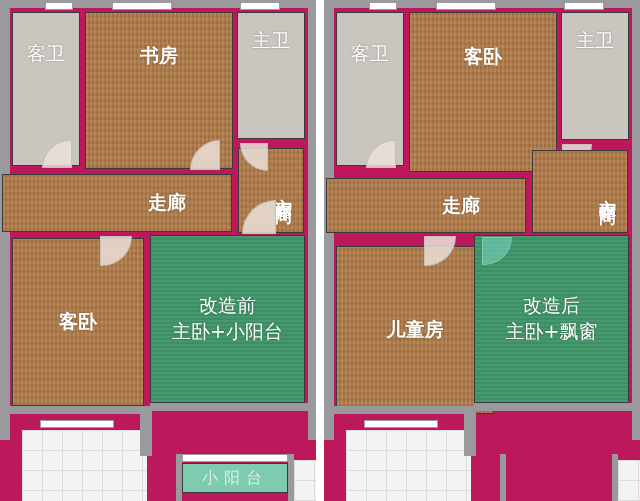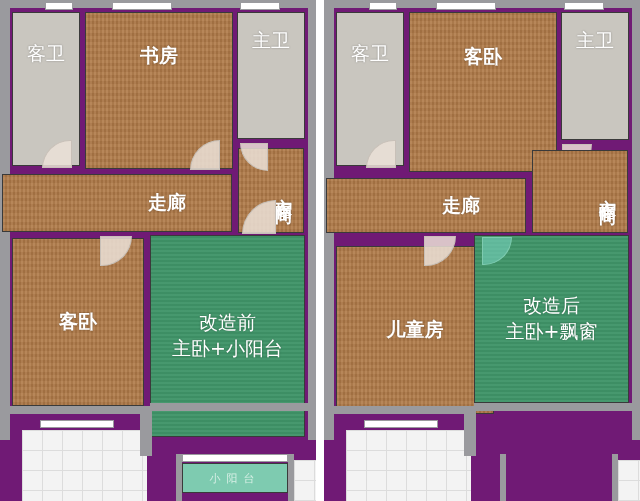--- a/index.html
+++ b/index.html
@@ -1,33 +1,33 @@
 <!DOCTYPE html>
 <html><head>
 <meta charset="utf-8">
 <style>
   html,body{margin:0;padding:0;}
   body{width:640px;height:501px;background:#ffffff;position:relative;overflow:hidden;font-family:"DejaVu Sans","Liberation Sans",sans-serif;}
-  .plan{position:absolute;top:0;width:316px;height:501px;background:#701a75;overflow:hidden;padding-left:10px;}
+  .plan{position:absolute;top:0;width:316px;height:501px;background:#be185d;overflow:hidden;padding-left:10px;}
   .plan.left{left:0;}
   .plan.right{left:324px;}
   .divider{position:absolute;left:316px;top:0;width:8px;height:501px;background:#ffffff;}
   .wall{position:absolute;background:#9a9a9e;}
   .room{position:absolute;border:1.5px solid #3a3a3a;box-sizing:border-box;display:flex;align-items:center;justify-content:center;}
   .wood{background-color:#b07a48;background-image:repeating-linear-gradient(90deg,rgba(255,255,255,0.06) 0 2px,rgba(0,0,0,0.05) 2px 4px),repeating-linear-gradient(0deg,rgba(0,0,0,0.04) 0 3px,rgba(255,255,255,0.04) 3px 6px);font-weight:bold;}
   .tile{background:#c9c6bf;}
   .green{background-color:#3f9468;background-image:repeating-linear-gradient(0deg,rgba(255,255,255,0.04) 0 2px,rgba(0,0,0,0.04) 2px 4px);}
   .lightgreen{background:#8fc67a;}
   .teal{background:#7ecbb0;}
   .outdoor{position:absolute;background-color:#f3f3f3;background-image:linear-gradient(#dcdcdc 1px,transparent 1px),linear-gradient(90deg,#dcdcdc 1px,transparent 1px);background-size:20px 20px;}
   .label{color:#ffffff;font-size:19px;text-align:center;line-height:1.35;text-shadow:0 0 2px rgba(0,0,0,0.35);white-space:pre-line;}
   .vlabel{writing-mode:vertical-rl;letter-spacing:4px;font-size:17px;}
   .window{position:absolute;background:#ffffff;border:1px solid #9a9a9e;box-sizing:border-box;}
   .door{position:absolute;background:rgba(235,225,215,0.85);border:1px solid #c8c0b8;box-sizing:border-box;}
-  .small-label{color:#d6efe5;font-size:11px;letter-spacing:6px;}
+  .small-label{color:#d6efe5;font-size:16px;letter-spacing:6px;}
 </style>
 </head>
 <body>
 
 <div class="plan left">
   <div class="wall" style="left:0;top:0;width:316px;height:8px;"></div>
   <div class="wall" style="left:0;top:0;width:10px;height:440px;"></div>
   <div class="wall" style="left:308px;top:0;width:8px;height:440px;"></div>
 
   <div class="window" style="left:45px;top:2px;width:28px;height:8px;"></div>
@@ -56,21 +56,21 @@
     <span class="label vlabel">衣帽间</span>
   </div>
   <div class="door" style="left:240px;top:143px;width:28px;height:28px;border-radius:0 0 0 28px;"></div>
   <div class="door" style="left:242px;top:200px;width:34px;height:34px;border-radius:34px 0 0 0;"></div>
 
   <div class="room wood" style="left:12px;top:238px;width:132px;height:168px;">
     <span class="label">客卧</span>
   </div>
   <div class="door" style="left:100px;top:236px;width:32px;height:30px;border-radius:0 0 30px 0;"></div>
 
-  <div class="room green" style="left:150px;top:235px;width:155px;height:202px;">
+  <div class="room green" style="left:150px;top:235px;width:155px;height:168px;">
     <span class="label">改造前
 主卧+小阳台</span>
   </div>
 
   <div class="wall" style="left:10px;top:406px;width:140px;height:8px;"></div>
   <div class="window" style="left:40px;top:420px;width:74px;height:8px;"></div>
   <div class="outdoor" style="left:22px;top:430px;width:125px;height:71px;"></div>
   <div class="wall" style="left:140px;top:406px;width:12px;height:50px;"></div>
   <div class="wall" style="left:150px;top:403px;width:165px;height:8px;"></div>
 

